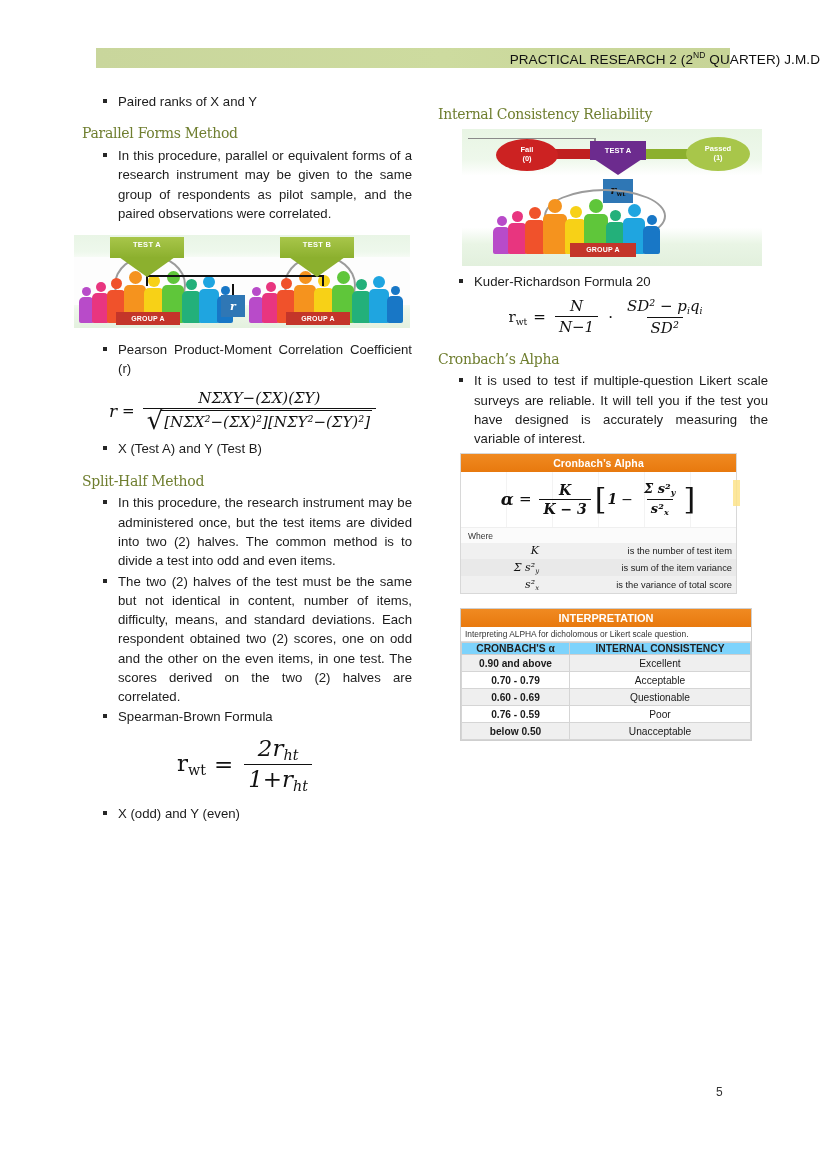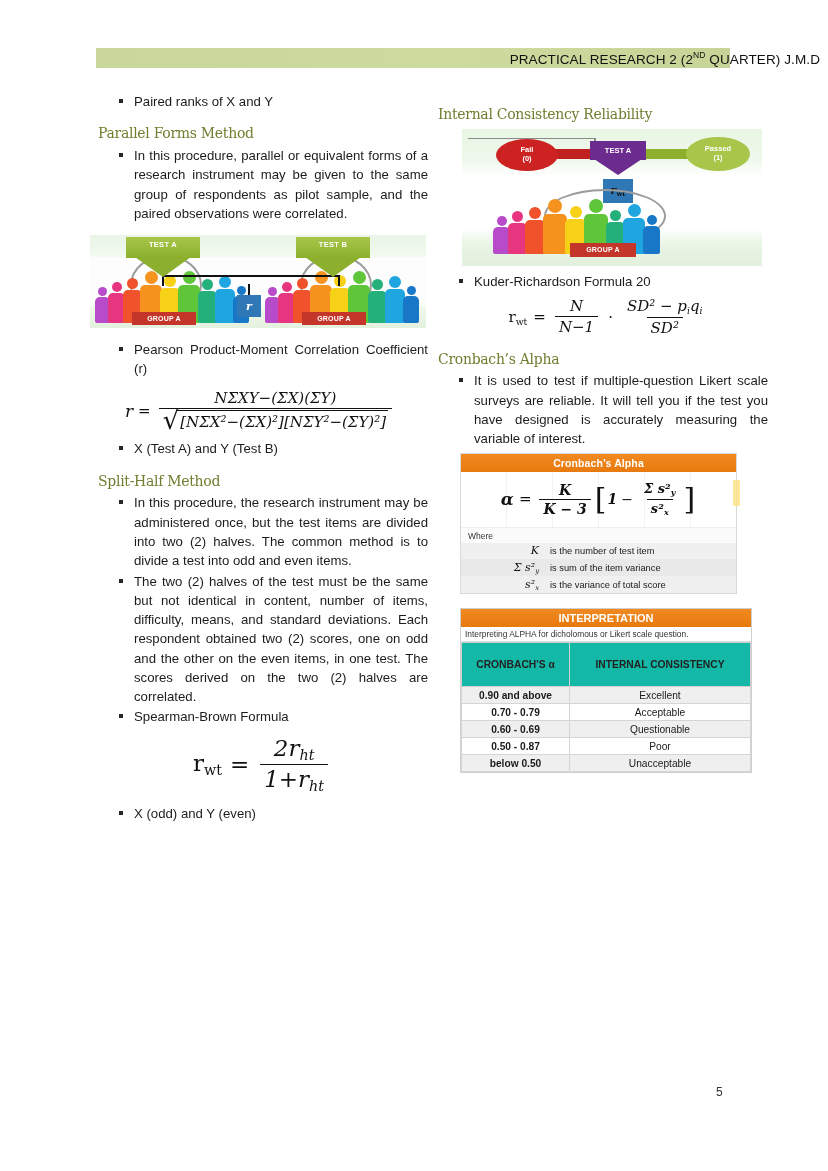--- a/index.html
+++ b/index.html
@@ -21,21 +21,21 @@
   .hdr-text{
     position:absolute;right:8px;top:50px;
     font-size:13.5px;letter-spacing:.1px;color:#111;
     font-family:"Liberation Sans",sans-serif;
     white-space:nowrap;
   }
   .hdr-text sup{font-size:8.5px;vertical-align:super;}
 
   
   .col{position:absolute;top:92px;width:336px;}
-  .col-left{left:92px;}
+  .col-left{left:76px;}
   .col-right{left:432px;}
 
   h2.sec{
     font-family:"DejaVu Serif",serif;
     font-weight:normal;
     font-size:14px;
     color:#6f7e2f;
     margin:14px 0 4px 6px;
     letter-spacing:-0.3px;
     line-height:1.2;
@@ -139,39 +139,39 @@
   .ca-head{background:linear-gradient(180deg,#f08a21 0%,#e8790e 100%);
     color:#fff;font-weight:bold;font-size:10.5px;text-align:center;
     padding:3px 0 3px 0;letter-spacing:.1px;}
   .ca-formula{position:relative;height:55px;background:
      repeating-linear-gradient(90deg,#fff 0 45px,#f3f3f3 45px 46px),
      repeating-linear-gradient(180deg,#fff 0 17px,#f1f1f1 17px 18px);
      display:flex;align-items:center;justify-content:center;}
   .ca-where{font-size:8.5px;color:#333;padding:3px 0 2px 7px;background:#fbfbfb;
      border-top:1px solid #efefef;}
   .ca-legend{width:100%;border-collapse:collapse;font-size:9.3px;}
-  .ca-legend td{padding:1.5px 4px;vertical-align:middle;}
+  .ca-legend td{padding:1.5px 4px;vertical-align:middle;text-align:right;}
   .ca-legend tr:nth-child(odd){background:#f0f0f0;}
   .ca-legend tr:nth-child(even){background:#e9e9e9;}
   .ca-legend td.sym{width:74px;text-align:right;font-family:"DejaVu Serif",serif;
      font-size:11px;padding-right:7px;}
   .ca-marker{position:absolute;right:-4px;top:26px;width:7px;height:26px;
      background:#fde38a;opacity:.85;}
 
   .bigbrack{font-size:30px;font-weight:300;line-height:.82;margin:0 1px;}
 
   
   .it-box{width:290px;margin:14px 0 0 28px;border:1px solid #cfcfcf;}
   .it-head{background:linear-gradient(180deg,#f08a21 0%,#e8790e 100%);
     color:#fff;font-weight:bold;font-size:11px;text-align:center;padding:3px 0;}
   .it-sub{font-size:8.4px;color:#333;padding:2px 4px;background:#fff;
     border-bottom:1px solid #ddd;}
   table.it-tbl{width:100%;border-collapse:collapse;font-size:10.2px;}
-  table.it-tbl th{background:#14b8a6;color:#222;font-weight:bold;
-    padding:16px 2px;border:1px solid #cfcfcf;font-size:10.3px;}
+  table.it-tbl th{background:#7dd3fc;color:#222;font-weight:bold;
+    padding:0 2px;border:1px solid #cfcfcf;font-size:10.3px;}
   table.it-tbl td{padding:2.5px 2px;border:1px solid #d5d5d5;text-align:center;}
   table.it-tbl td.lbl{width:103px;font-weight:bold;}
   table.it-tbl tr:nth-child(odd) td{background:#ffffff;}
   table.it-tbl tr:nth-child(even) td{background:#efefef;}
 
   .pagenum{position:absolute;left:716px;top:1085px;font-size:12px;color:#333;}
 </style>
 </head>
 <body>
 
@@ -513,21 +513,21 @@
         </tr>
         <tr>
           <td class="lbl">0.70 - 0.79</td>
           <td>Acceptable</td>
         </tr>
         <tr>
           <td class="lbl">0.60 - 0.69</td>
           <td>Questionable</td>
         </tr>
         <tr>
-          <td class="lbl">0.50 - 0.87</td>
+          <td class="lbl">0.76 - 0.59</td>
           <td>Poor</td>
         </tr>
         <tr>
           <td class="lbl">below 0.50</td>
           <td>Unacceptable</td>
         </tr>
       </tbody>
         </table>
     </div>
   </div>

